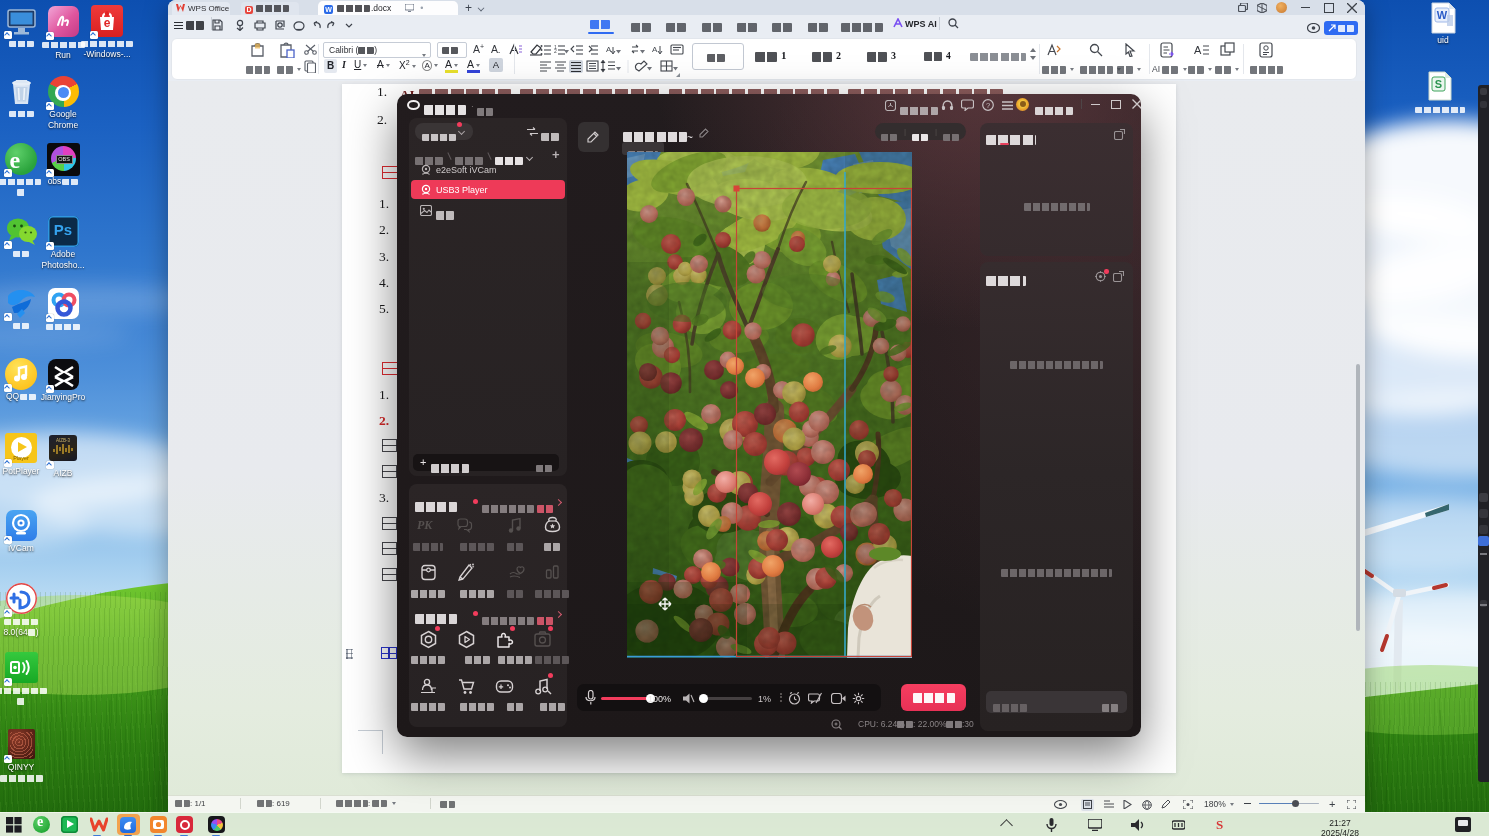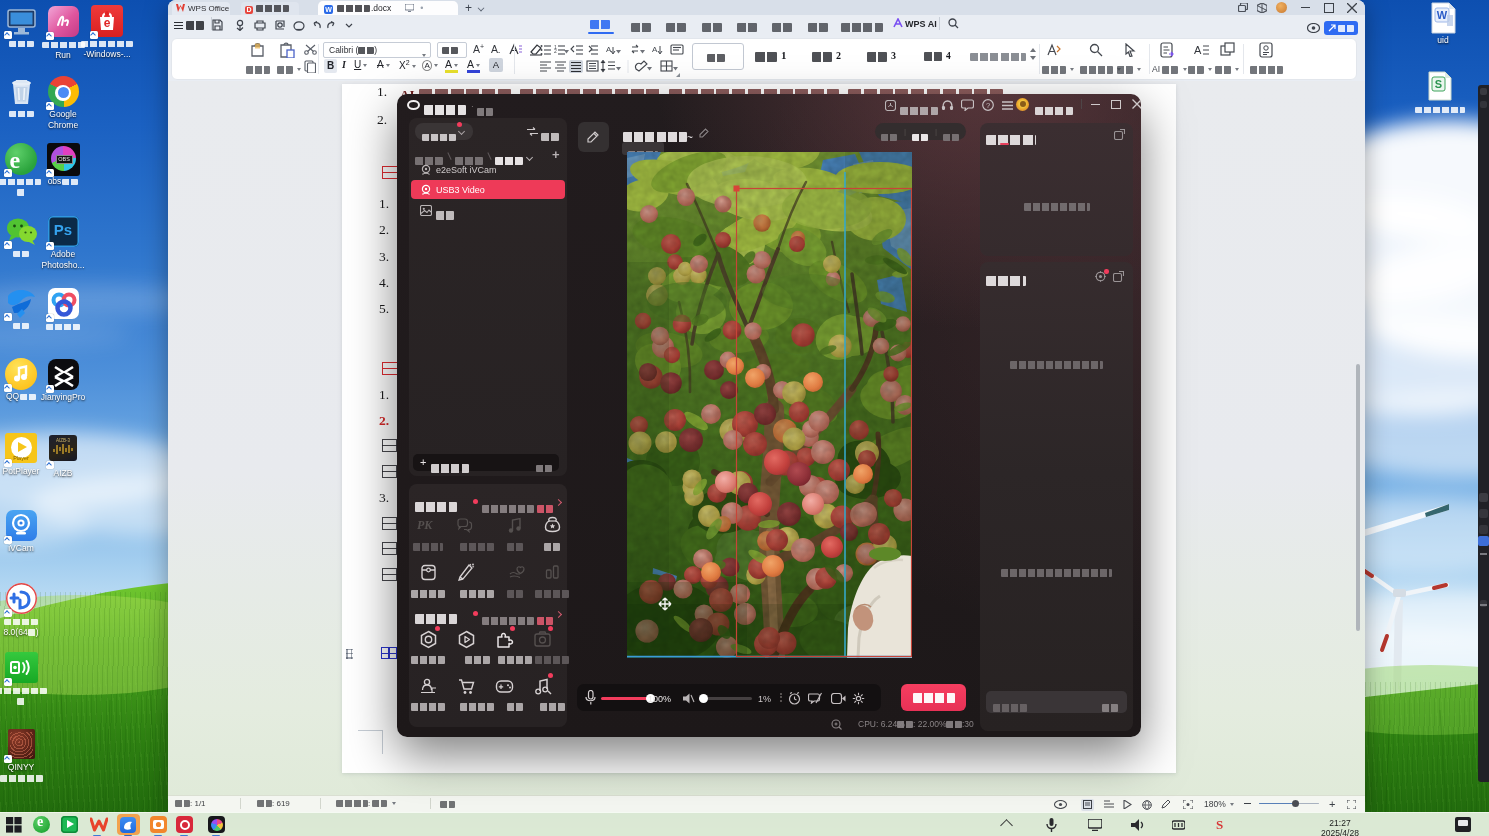--- a/index.html
+++ b/index.html
@@ -704,21 +704,21 @@
         <circle cx="6" cy="5" r="1.2" fill="#b9b4b5"></circle>
         <path d="M2.5,10.5 C3.5,8.8 8.5,8.8 9.5,10.5" stroke="#b9b4b5" stroke-width="1.2" fill="none"></path>
       </svg>
 <div class="ab" style="left:27px;top:47px;font-size:9px;color:#cfcacb">e2eSoft iVCam</div>
 <div class="ab" style="left:2px;top:62px;width:154px;height:19px;background:#ee3a58;border-radius:4px"></div>
 <svg class="ab" style="left:11px;top:65.5px" width="12" height="12">
         <circle cx="6" cy="5" r="3.6" fill="none" stroke="#fff" stroke-width="1.2"></circle>
         <circle cx="6" cy="5" r="1.2" fill="#fff"></circle>
         <path d="M2.5,10.5 C3.5,8.8 8.5,8.8 9.5,10.5" stroke="#fff" stroke-width="1.2" fill="none"></path>
       </svg>
-<div class="ab" style="left:27px;top:66.5px;font-size:9px;color:#fff">USB3 Video</div>
+<div class="ab" style="left:27px;top:66.5px;font-size:9px;color:#fff">USB3 Player</div>
 <svg class="ab" style="left:11px;top:87px" width="12" height="11">
         <rect x="0.5" y="0.5" width="11" height="10" rx="1.5" fill="none" stroke="#b9b4b5" stroke-width="1.1"></rect>
         <circle cx="3.8" cy="3.8" r="1.1" fill="#b9b4b5"></circle>
         <path d="M1,8.5 L4.5,5.5 L7,7.5 L9,5 L11,7" stroke="#b9b4b5" stroke-width="1.1" fill="none"></path>
       </svg>
 <div class="ab" style="left:27px;top:87.5px"><i class="z z9" style="--k:rgba(207,202,203,.9);width:18px"></i></div>
 <div class="ab" style="left:4px;top:336px;width:146px;height:17px;background:#171314;border-radius:5px"></div>
 <div class="ab" style="left:11px;top:338px;color:#e8e4e5;font-size:11px">+</div>
 <div class="ab" style="left:22px;top:340.5px"><i class="z z9" style="--k:rgba(228,224,225,.9);width:38px"></i></div>
 <div class="ab" style="left:127px;top:340.5px"><i class="z z8" style="--k:rgba(138,132,134,.9);width:16px"></i></div>

